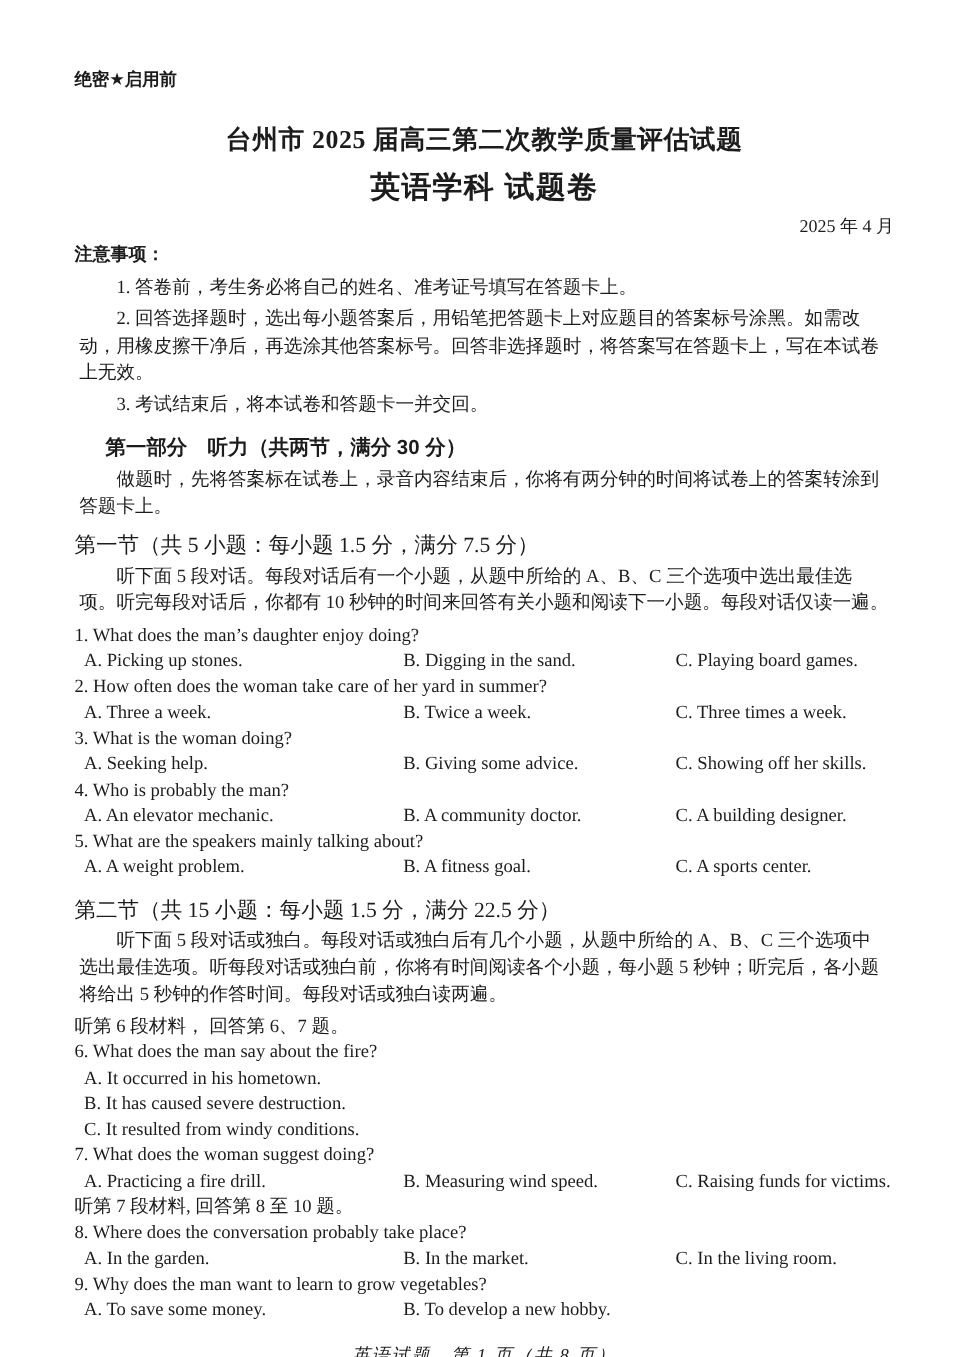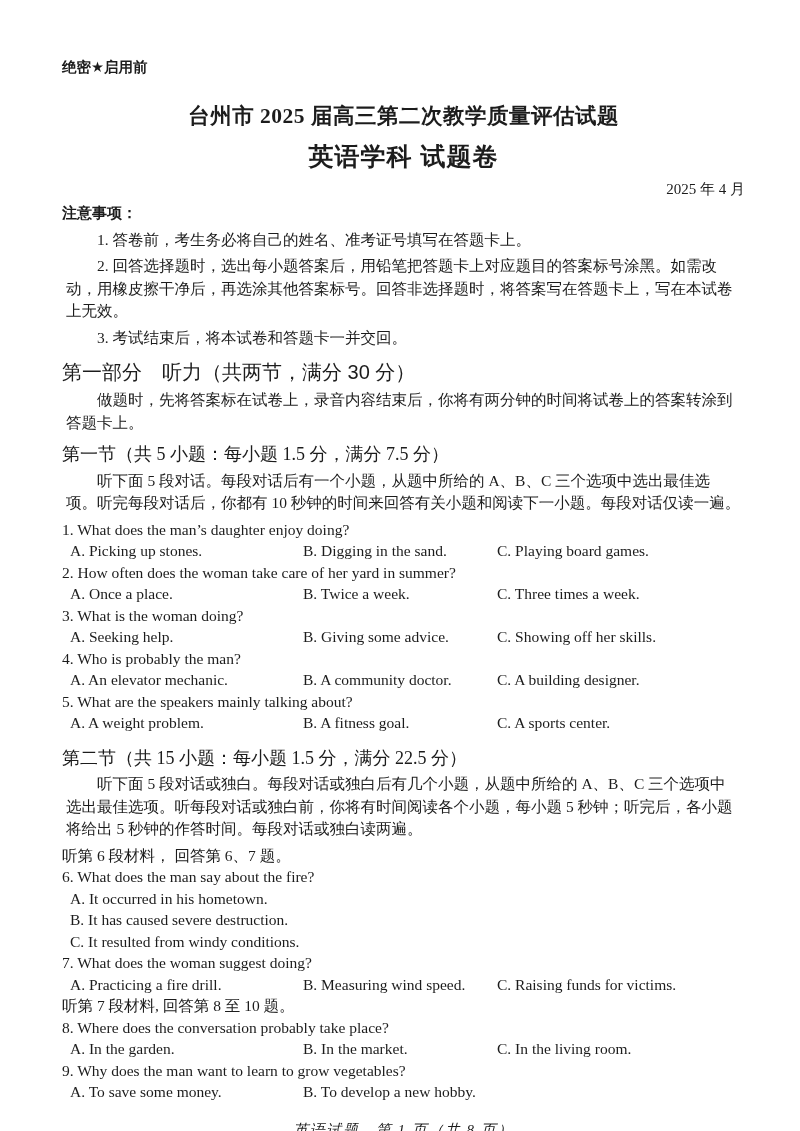--- a/index.html
+++ b/index.html
@@ -53,37 +53,39 @@
     margin-top: 2px;
   }
   .body-par {
     font-size: 15.5px;
     line-height: 22.5px;
     margin: 4px;
   }
   .indent { text-indent: 2em; }
   .part-head {
     font-family: "Liberation Sans", "DejaVu Sans", sans-serif;
-    font-weight: 400;
-    font-size: 20px;
+    font-weight: 700;
+    font-size: 17px;
     line-height: 25px;
     margin-top: 11px;
+    margin-left: 26px;
   }
   .sect-head {
     font-size: 18px;
     line-height: 22.5px;
     margin-top: 9px;
   }
   .questions { font-size: 15.5px; line-height: 21.5px; }
   .q-text { }
   .material-line { font-size: 15.5px; line-height: 21.5px; }
   .opt-row {
     display: grid;
     grid-template-columns: 233px 194px 1fr;
     padding-left: 8px;
+    gap: 33px;
   }
   .opt-stacked-line { padding-left: 8px; }
   .sect2-gap { margin-top: 13px; }
   .footer-line {
     text-align: center;
     font-style: italic;
     font-size: 15px;
     letter-spacing: 1.5px;
     line-height: 22px;
     margin-top: 16px;
@@ -120,21 +122,21 @@
         <div class="q-text">1. What does the man’s daughter enjoy doing?</div>
         <div class="opt-row">
           <div>A. Picking up stones.</div>
           <div>B. Digging in the sand.</div>
           <div>C. Playing board games.</div>
         </div>
       </div>
       <div>
         <div class="q-text">2. How often does the woman take care of her yard in summer?</div>
         <div class="opt-row">
-          <div>A. Once a place.</div>
+          <div>A. Three a week.</div>
           <div>B. Twice a week.</div>
           <div>C. Three times a week.</div>
         </div>
       </div>
       <div>
         <div class="q-text">3. What is the woman doing?</div>
         <div class="opt-row">
           <div>A. Seeking help.</div>
           <div>B. Giving some advice.</div>
           <div>C. Showing off her skills.</div>

